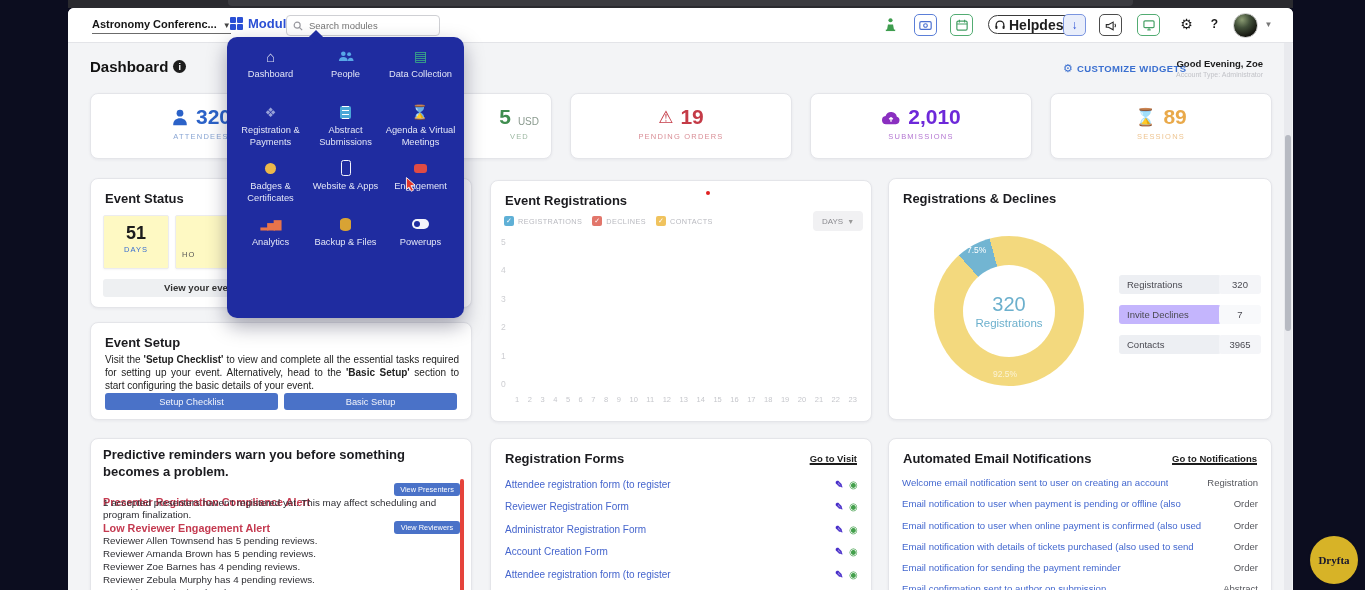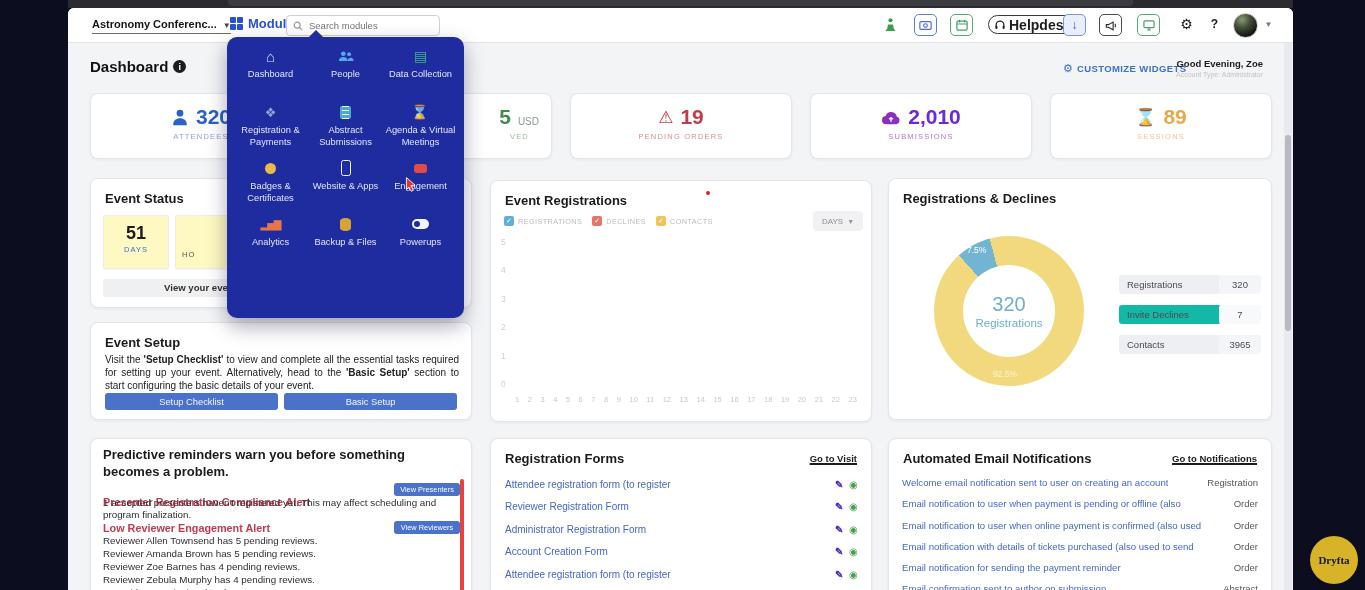--- a/index.html
+++ b/index.html
@@ -310,21 +310,21 @@
     <div class="ctitle">Registrations &amp; Declines</div>
     <div class="donut" style="background: conic-gradient(from 318deg, rgb(114, 181, 210) 0deg, rgb(114, 181, 210) 27deg, rgb(243, 217, 126) 27deg, rgb(243, 217, 126) 360deg);"></div>
     <div style="position:absolute;left:78px;top:66px;font-size:8.5px;color:#fff">7.5%</div>
     <div style="position:absolute;left:104px;top:190px;font-size:8.5px;color:#fbf3d6">92.5%</div>
     <div class="donut-hole">
       <div class="dv">320</div>
       <div class="dl">Registrations</div>
     </div>
     <div class="pill" style="left:230px;top:96px;width:94px;background:#edeff3;padding-left:8px">Registrations</div>
     <div class="pill" style="left:330px;top:96px;width:42px;background:#f4f5f8;justify-content:center">320</div>
-    <div class="pill" style="left:230px;top:126px;width:94px;background:#14b8a6;padding-left:8px">Invite Declines</div>
+    <div class="pill" style="left:230px;top:126px;width:94px;background:#c4b5fd;padding-left:8px">Invite Declines</div>
     <div class="pill" style="left:330px;top:126px;width:42px;background:#f8f9fb;justify-content:center">7</div>
     <div class="pill" style="left:230px;top:156px;width:94px;background:#edeff3;padding-left:8px">Contacts</div>
     <div class="pill" style="left:330px;top:156px;width:42px;background:#f4f5f8;justify-content:center">3965</div>
   </div>
 
   <div class="card" style="left:22px;top:314px;width:380px;height:96px">
     <div class="ctitle">Event Setup</div>
     <div style="position:absolute;left:14px;top:30px;width:354px;font-size:10px;line-height:13px;color:#222;text-align:justify"><span>Visit the </span><b>'Setup Checklist'</b><span> to view and complete all the essential tasks required for setting up your event. Alternatively, head to the </span><b>'Basic Setup'</b><span> section to start configuring the basic details of your event.</span></div>
     <div class="setup-btn" style="left:14px">Setup Checklist</div>
     <div class="setup-btn" style="left:193px">Basic Setup</div>

